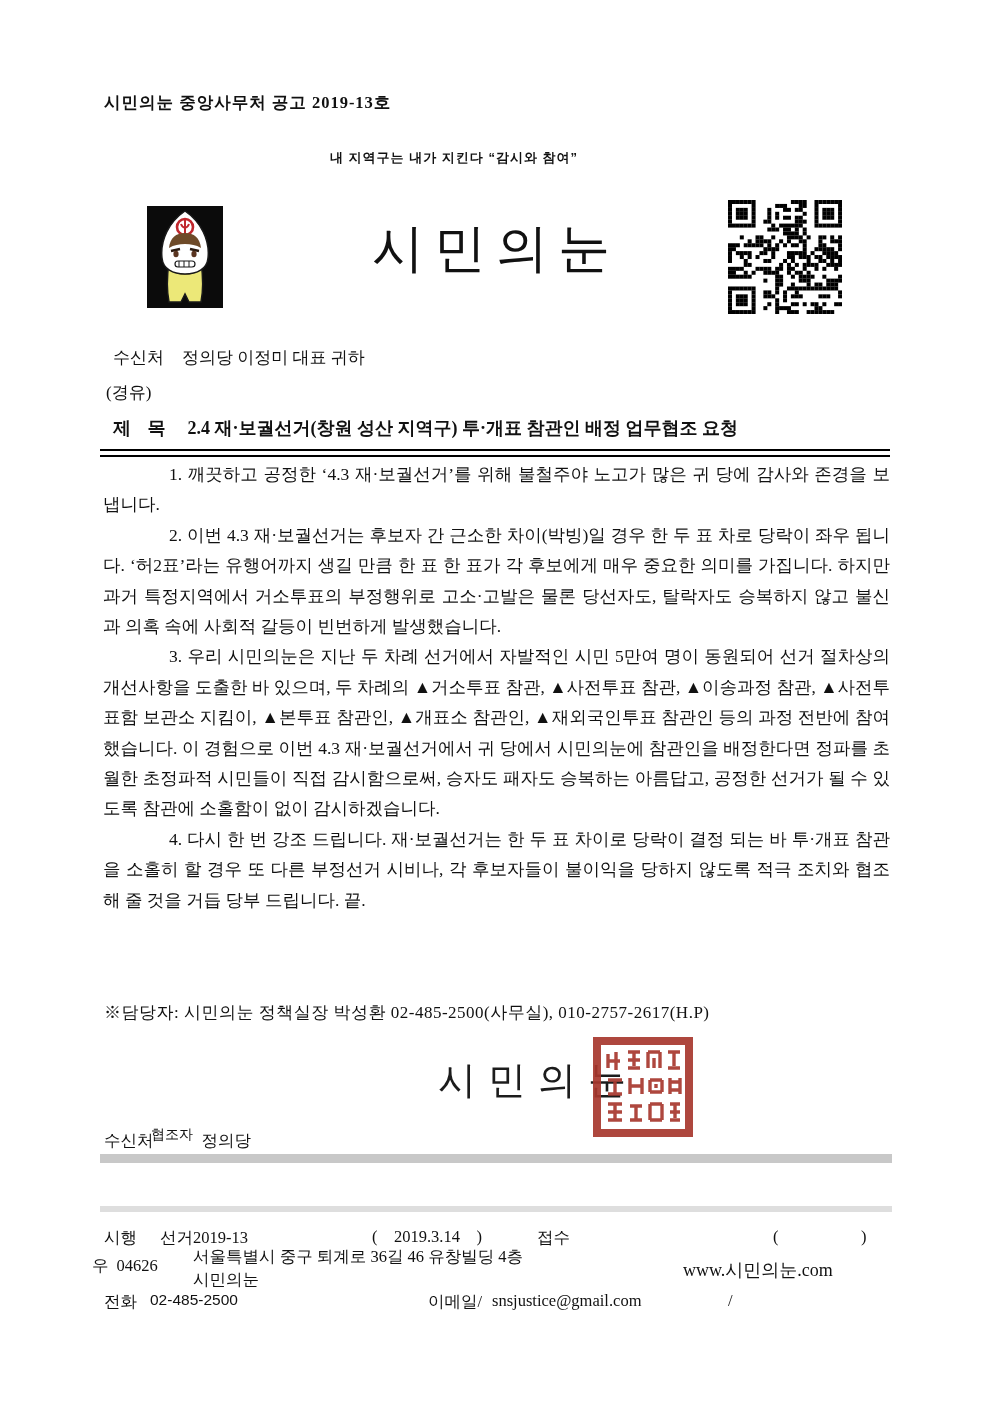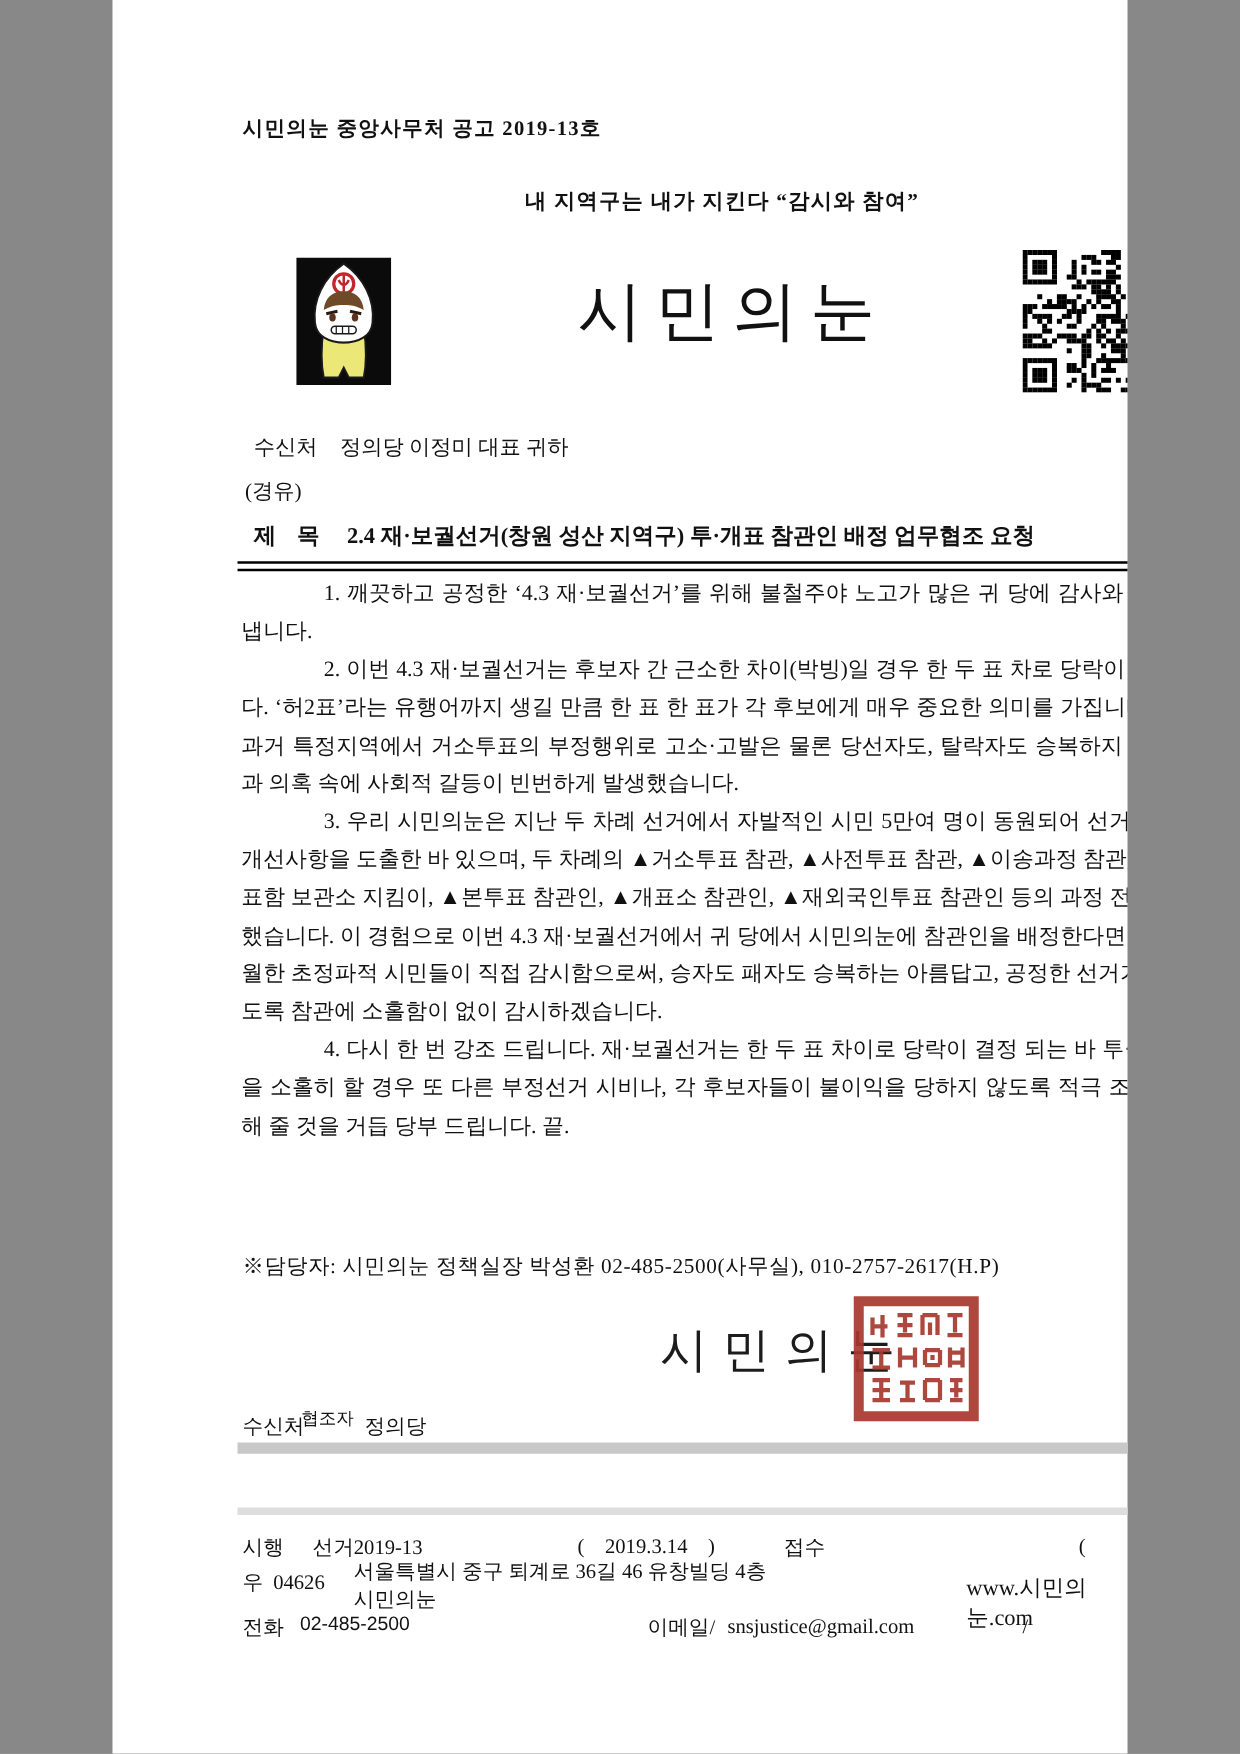--- a/index.html
+++ b/index.html
@@ -1,23 +1,23 @@
 <!DOCTYPE html>
 <html><head>
 <meta charset="utf-8">
 <style>
   html,body{margin:0;padding:0;background:#888;}
   .page{
-    position:relative;width:812px;height:1403px;background:#ffffff;
+    position:relative;width:992px;height:1403px;background:#ffffff;
     margin:0 auto;overflow:hidden;
     font-family:"Liberation Serif","DejaVu Serif",serif;color:#111;
   }
   .abs{position:absolute;}
   .notice-no{left:104px;top:92px;font-size:16.5px;font-weight:bold;letter-spacing:1px;}
-  .slogan{left:330px;top:149px;font-size:17px;font-weight:bold;letter-spacing:1px;font-family:Liberation Serif, serif;}
+  .slogan{left:330px;top:149px;font-size:13px;font-weight:bold;letter-spacing:1px;font-family:Liberation Sans, sans-serif;}
   .logo-box{left:147px;top:206px;width:76px;height:102px;}
   .org-title{left:0;top:214px;width:992px;text-align:center;font-size:52px;letter-spacing:10px;font-weight:500;}
   .qr{left:728px;top:200px;width:114px;height:114px;}
   .recipient-row{left:113px;top:346px;font-size:17px;}
   .recipient-row .lbl{margin-right:18px;}
   .via-row{left:106px;top:381px;font-size:17px;}
   .subject-row{left:113px;top:416px;font-size:18px;font-weight:bold;}
   .subject-row .lbl{margin-right:16px;letter-spacing:6px;}
   .double-rule{left:100px;top:449px;width:790px;height:4px;border-top:2px solid #000;border-bottom:2px solid #000;}
   .body-text{left:103px;top:459px;width:787px;font-size:17.5px;line-height:30.4px;
@@ -31,21 +31,21 @@
   .bar1{left:100px;top:1154px;width:792px;height:9px;background:#c8c8c8;}
   .f-row2{left:104px;top:1126px;font-size:14px;margin-left:47px;}
   .bar2{left:100px;top:1206px;width:792px;height:6px;background:#dedede;}
   .f-row3{left:0;top:1227px;width:992px;font-size:16.5px;}
   .f-row3 span{position:absolute;white-space:pre;}
   .f-enforce-lbl{left:104px;}
   .f-enforce-no{left:160px;}
   .f-date{left:372px;text-align:right;}
   .f-receipt{left:537px;}
   .f-blank{left:773px;}
-  .f-zip{left:104px;top:1255px;font-size:16.5px;}
+  .f-zip{left:92px;top:1255px;font-size:16.5px;}
   .f-zip .num{margin-left:8px;}
   .f-address{left:193px;top:1246px;font-size:16.5px;}
   .f-org{left:193px;top:1269px;font-size:16.5px;}
   .f-web{left:683px;top:1258px;font-size:18px;}
   .f-row5{left:0;top:1291px;width:992px;font-size:16.5px;}
   .f-row5 span{position:absolute;white-space:pre;}
   .f-tel-lbl{left:104px;}
   .f-tel{left:150px;font-family:Liberation Sans, sans-serif;font-size:15.5px;}
   .f-mail-lbl{left:428px;}
   .f-mail{left:492px;}

